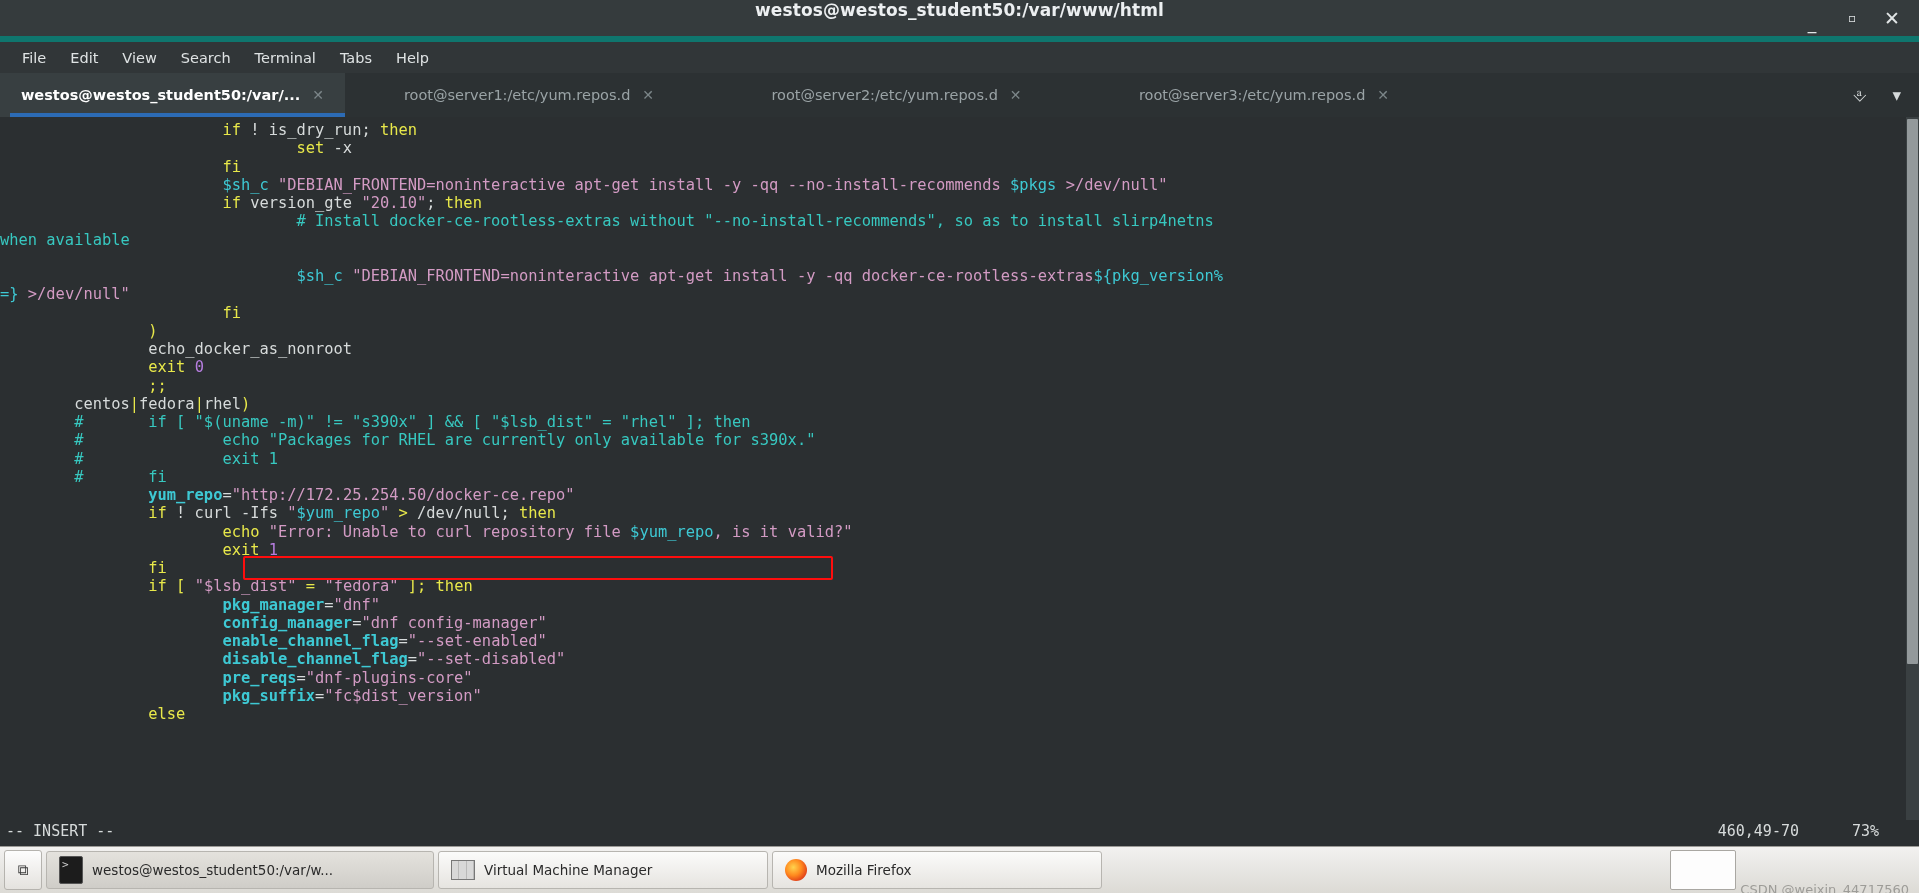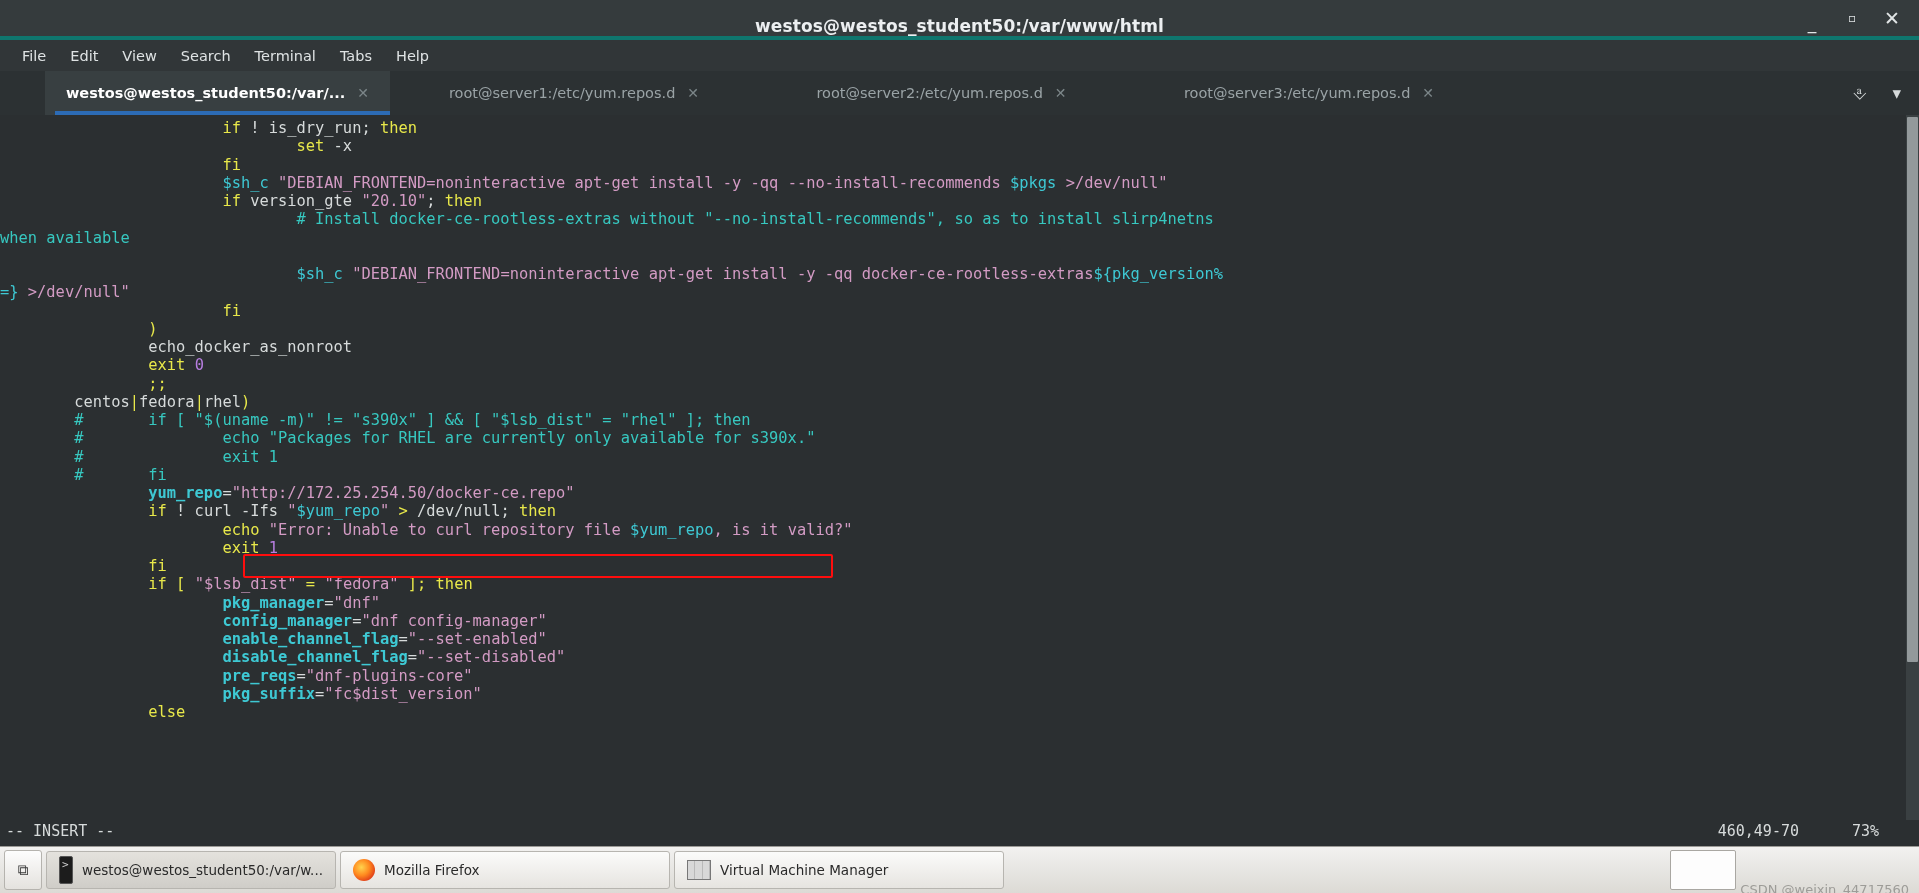--- a/index.html
+++ b/index.html
@@ -1,36 +1,36 @@
 <!DOCTYPE html>
 <html><head>
 <meta charset="utf-8">
 <style>
   html,body{margin:0;padding:0;background:#2b2b2b;}
   body{width:1919px;height:893px;overflow:hidden;font-family:"DejaVu Sans",sans-serif;}
 
   .app{width:1919px;height:893px;display:flex;flex-direction:column;background:#2e3436;position:relative;}
 
   
-  .titlebar{height:36px;background:#353b3d;display:flex;align-items:flex-end;
-            border-bottom:4px solid #0f766e;flex:0 0 auto;position:relative;}
+  .titlebar{height:36px;background:#353b3d;display:flex;align-items:flex-start;
+            border-bottom:6px solid #0f766e;flex:0 0 auto;position:relative;}
   .titlebar .title{flex:1;text-align:center;color:#eceff1;font-size:17px;font-weight:bold;
                    letter-spacing:.1px;font-family:"DejaVu Sans",sans-serif;}
   .wbtns{position:absolute;right:10px;top:0;height:36px;display:flex;align-items:center;gap:22px;padding-right:8px;}
   .wbtn{color:#e2e6e7;font-size:15px;line-height:1;cursor:default;display:block;width:18px;text-align:center;}
   .wbtn.min{position:relative;top:5px;font-size:17px;}
   .wbtn.max{font-size:12px;}
   .wbtn.close{font-size:19px;}
 
   
   .menubar{height:31px;background:#313638;display:flex;align-items:center;padding-left:10px;gap:0px;flex:0 0 auto;}
   .menuitem{color:#dfe3e4;font-size:14.5px;padding:3px 12px;cursor:default;font-family:"DejaVu Sans",sans-serif;}
 
   
-  .tabbar{height:44px;background:#2c3133;display:flex;align-items:stretch;flex:0 0 auto;position:relative;padding-left:45px;}
+  .tabbar{height:44px;background:#2c3133;display:flex;align-items:stretch;flex:0 0 auto;position:relative;}
   .tab{display:flex;align-items:center;justify-content:center;gap:12px;position:relative;
        font-size:14.5px;color:#9aa3a6;padding:0 18px;box-sizing:border-box;}
   .tab .tlabel{white-space:nowrap;}
   .tab .tclose{color:#7c8689;font-size:14px;}
   .tab.active{background:#383f41;color:#ffffff;font-weight:bold;}
   .tab.active:after{content:"";position:absolute;left:10px;right:0;bottom:0;height:4px;background:#2c6bb5;}
   .tab.t0{width:345px;}
   .tab.t1{width:368px;}
   .tab.t2{width:367px;}
   .tab.t3{width:368px;}
@@ -72,21 +72,21 @@
 
   
   .taskbar{height:46px;background:linear-gradient(#f2f1f0,#dcdad5);
            border-top:1px solid #9b9a96;display:flex;align-items:center;
            flex:0 0 auto;padding:0 4px;gap:4px;position:relative;}
   .tb-launcher{width:36px;height:38px;display:flex;align-items:center;justify-content:center;
                border:1px solid #b5b3ae;border-radius:3px;background:linear-gradient(#fdfdfd,#e4e2de);}
   .tb-item{height:38px;display:flex;align-items:center;gap:9px;padding:0 12px;
            border:1px solid #b7b5b0;border-radius:3px;background:linear-gradient(#fbfbfa,#e6e4e0);
            font-size:13.5px;color:#2a2a2a;box-sizing:border-box;}
-  .tb-item.w0{width:290px;background:linear-gradient(#e4e2dd,#cfcdc8);}
+  .tb-item.w0{width:388px;background:linear-gradient(#e4e2dd,#cfcdc8);}
   .tb-item.w1{width:330px;}
   .tb-item.w2{width:330px;}
   .tb-spacer{flex:1;}
   .tb-tray{width:64px;height:38px;border:1px solid #a9a7a2;background:#fdfdfd;border-radius:2px;}
   .tb-wm{font-size:13px;color:#9d9c98;padding-right:6px;white-space:nowrap;margin-top:39px;}
 
   .icon-term{width:22px;height:26px;background:#1c1c1c;border:1px solid #555;border-radius:2px;
              position:relative;}
   .icon-term:before{content:">";position:absolute;left:2px;top:1px;color:#cfcfcf;font-size:11px;
                     font-family:"DejaVu Sans Mono",monospace;}
@@ -159,30 +159,30 @@
   </div>
 
   <div class="taskbar">
     <div class="tb-launcher">
       <span class="icon-launch">⧉</span>
     </div>
     <div class="tb-item w0">
       <span class="icon-term"></span>
       <span>westos@westos_student50:/var/w...</span>
     </div>
-    <div class="tb-item w1">
-      <span class="icon-ff"></span>
-      <span>Mozilla Firefox</span>
-    </div>
     <div class="tb-item w2">
       <span class="icon-vmm">
           <span></span>
           <span></span>
           <span></span>
         </span>
       <span>Virtual Machine Manager</span>
+    </div>
+    <div class="tb-item w1">
+      <span class="icon-ff"></span>
+      <span>Mozilla Firefox</span>
     </div>
     <div class="tb-spacer"></div>
     <div class="tb-tray"></div>
     <div class="tb-wm">CSDN @weixin_44717560</div>
   </div>
 
 </div>
 
 </body></html>

